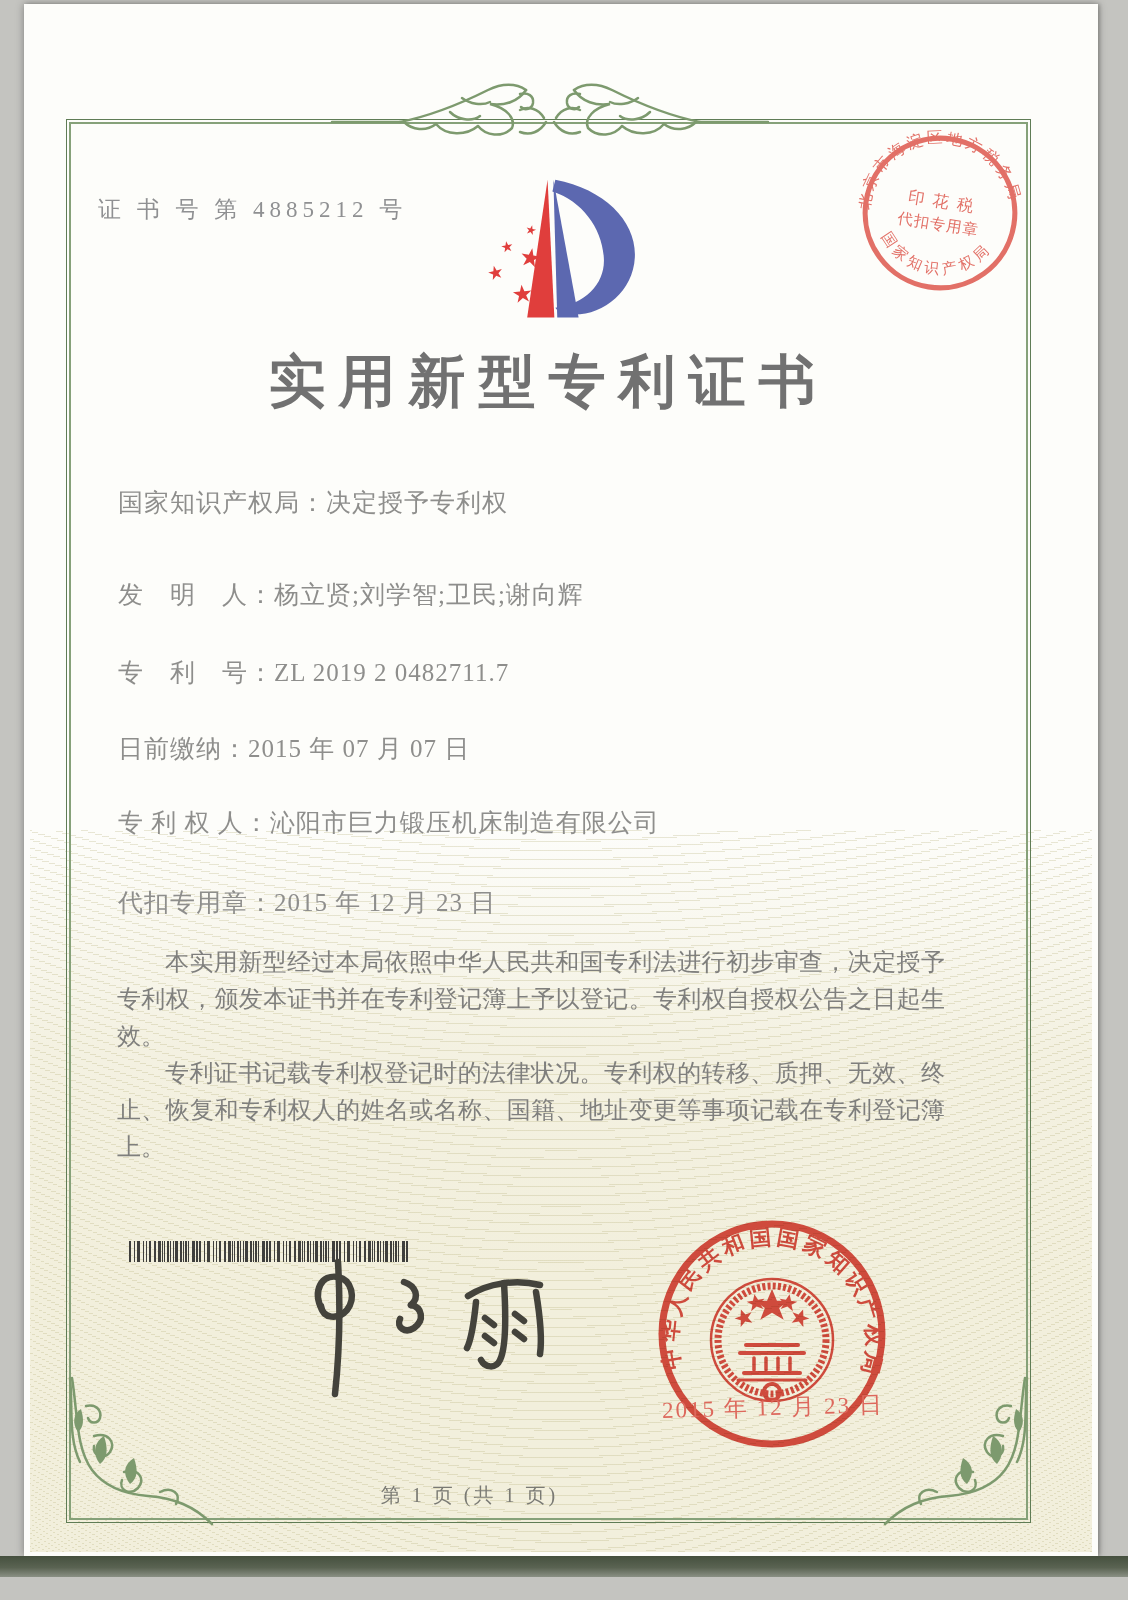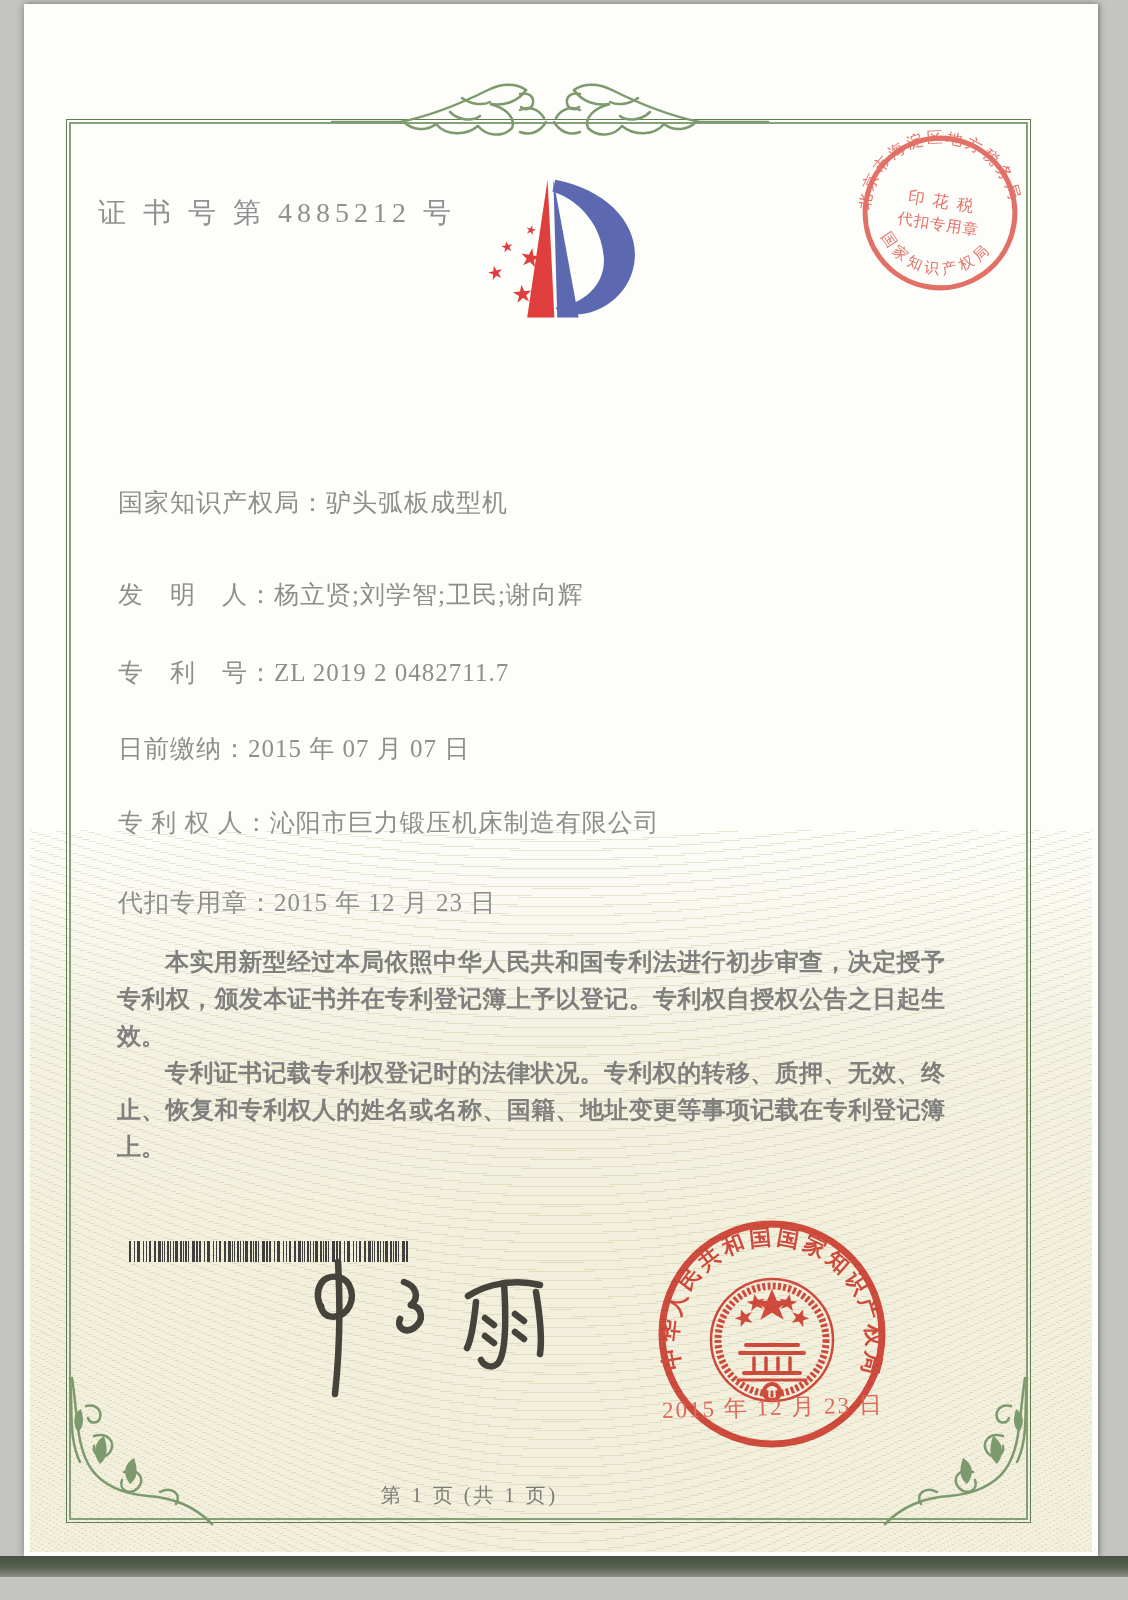--- a/index.html
+++ b/index.html
@@ -12,33 +12,33 @@
            background:linear-gradient(180deg,#45503e 0%,#5a6352 55%,#8a9084 100%); }
   .guilloche { position:absolute; left:30px; top:830px; width:1062px; height:722px; z-index:1;
            background:
              repeating-radial-gradient(ellipse 170% 70% at 50% 135%, rgba(184,178,126,0.30) 0px, rgba(184,178,126,0.30) 1px, rgba(0,0,0,0) 1px, rgba(0,0,0,0) 8px),
              linear-gradient(180deg, rgba(242,239,221,0) 0%, rgba(242,239,221,0.85) 30%, #f2efdc 62%); }
   .frame { position:absolute; left:66px; top:119px; width:965px; height:1404px;
            border:1px solid #5f7c55; z-index:2; pointer-events:none; }
   .frame::after { content:""; position:absolute; left:2px; top:2px; right:2px; bottom:2px;
            border:2px solid #86a179; }
   .orn { position:absolute; z-index:3; }
-  .cert-no { position:absolute; left:98px; top:194px; z-index:3; font-size:28px; letter-spacing:5px;
+  .cert-no { position:absolute; left:98px; top:194px; z-index:3; font-size:23px; letter-spacing:5px;
            color:#8f9092; }
   .logo { position:absolute; left:452px; top:174px; width:195px; height:160px; z-index:3; }
   .tax-stamp { position:absolute; left:858px; top:131px; width:164px; height:164px; z-index:4;
            transform:rotate(9deg); mix-blend-mode:multiply; opacity:.92; }
   .title { position:absolute; left:66px; top:344px; width:965px; z-index:3; text-align:center;
            font-size:57px; font-weight:bold; letter-spacing:13px; color:#717171; }
   .fields { position:absolute; left:118px; top:0; width:830px; z-index:3; }
   .field { position:absolute; left:0; font-size:25px; color:#8e8e8c; letter-spacing:1px; white-space:nowrap; }
   .f0{top:486px}.f1{top:578px}.f2{top:656px}.f3{top:732px}.f4{top:806px}.f5{top:886px}
   .paras { position:absolute; left:117px; top:944px; width:828px; z-index:3; font-size:24px;
            line-height:37px; color:#7f7f7d; text-align:justify; }
-  .paras p { text-indent:2em;font-weight:bold; }
+  .paras p { text-indent:2em; }
   .barcode { position:absolute; left:129px; top:1241px; width:286px; height:21px; z-index:3;
            display:flex; align-items:stretch; }
   .barcode span { background:#3f3f3d; }
   .barcode i { background:transparent; }
   .signer { position:absolute; left:136px; top:1284px; z-index:3; font-size:25px; color:#53534d;
            letter-spacing:5px; line-height:44px; }
   .signature { position:absolute; left:292px; top:1256px; width:280px; height:145px; z-index:3; }
   .office-seal { position:absolute; left:656px; top:1218px; width:232px; height:232px; z-index:4;
            mix-blend-mode:multiply; opacity:.95; }
   .seal-date { position:absolute; left:648px; top:1392px; width:250px; z-index:5; text-align:center;
@@ -97,24 +97,25 @@
     <text fill="#e2655c" font-size="15.5" letter-spacing="3">
       <textPath href="#taxTop" startOffset="4">北京市海淀区地方税务局</textPath>
     </text>
     <text fill="#e2655c" font-size="14.5" letter-spacing="4">
       <textPath href="#taxBot" startOffset="6">国家知识产权局</textPath>
     </text>
     <text x="80" y="74" fill="#e2655c" font-size="16" letter-spacing="2" text-anchor="middle">印 花 税</text>
     <text x="80" y="96" fill="#e2655c" font-size="15" letter-spacing="1" text-anchor="middle">代扣专用章</text>
   </svg>
 
+  <div class="title">实用新型专利证书</div>
 
   <div class="fields">
     <div class="field f0">
-      <span>国家知识产权局：</span><span>驴头弧板成型机</span>
+      <span>国家知识产权局：</span><span>决定授予专利权</span>
     </div>
     <div class="field f1">
       <span>发　明　人：</span><span>杨立贤;刘学智;卫民;谢向辉</span>
     </div>
     <div class="field f2">
       <span>专　利　号：</span><span>ZL 2019 2 0482711.7</span>
     </div>
     <div class="field f3">
       <span>日前缴纳：</span><span>2015 年 07 月 07 日</span>
     </div>

